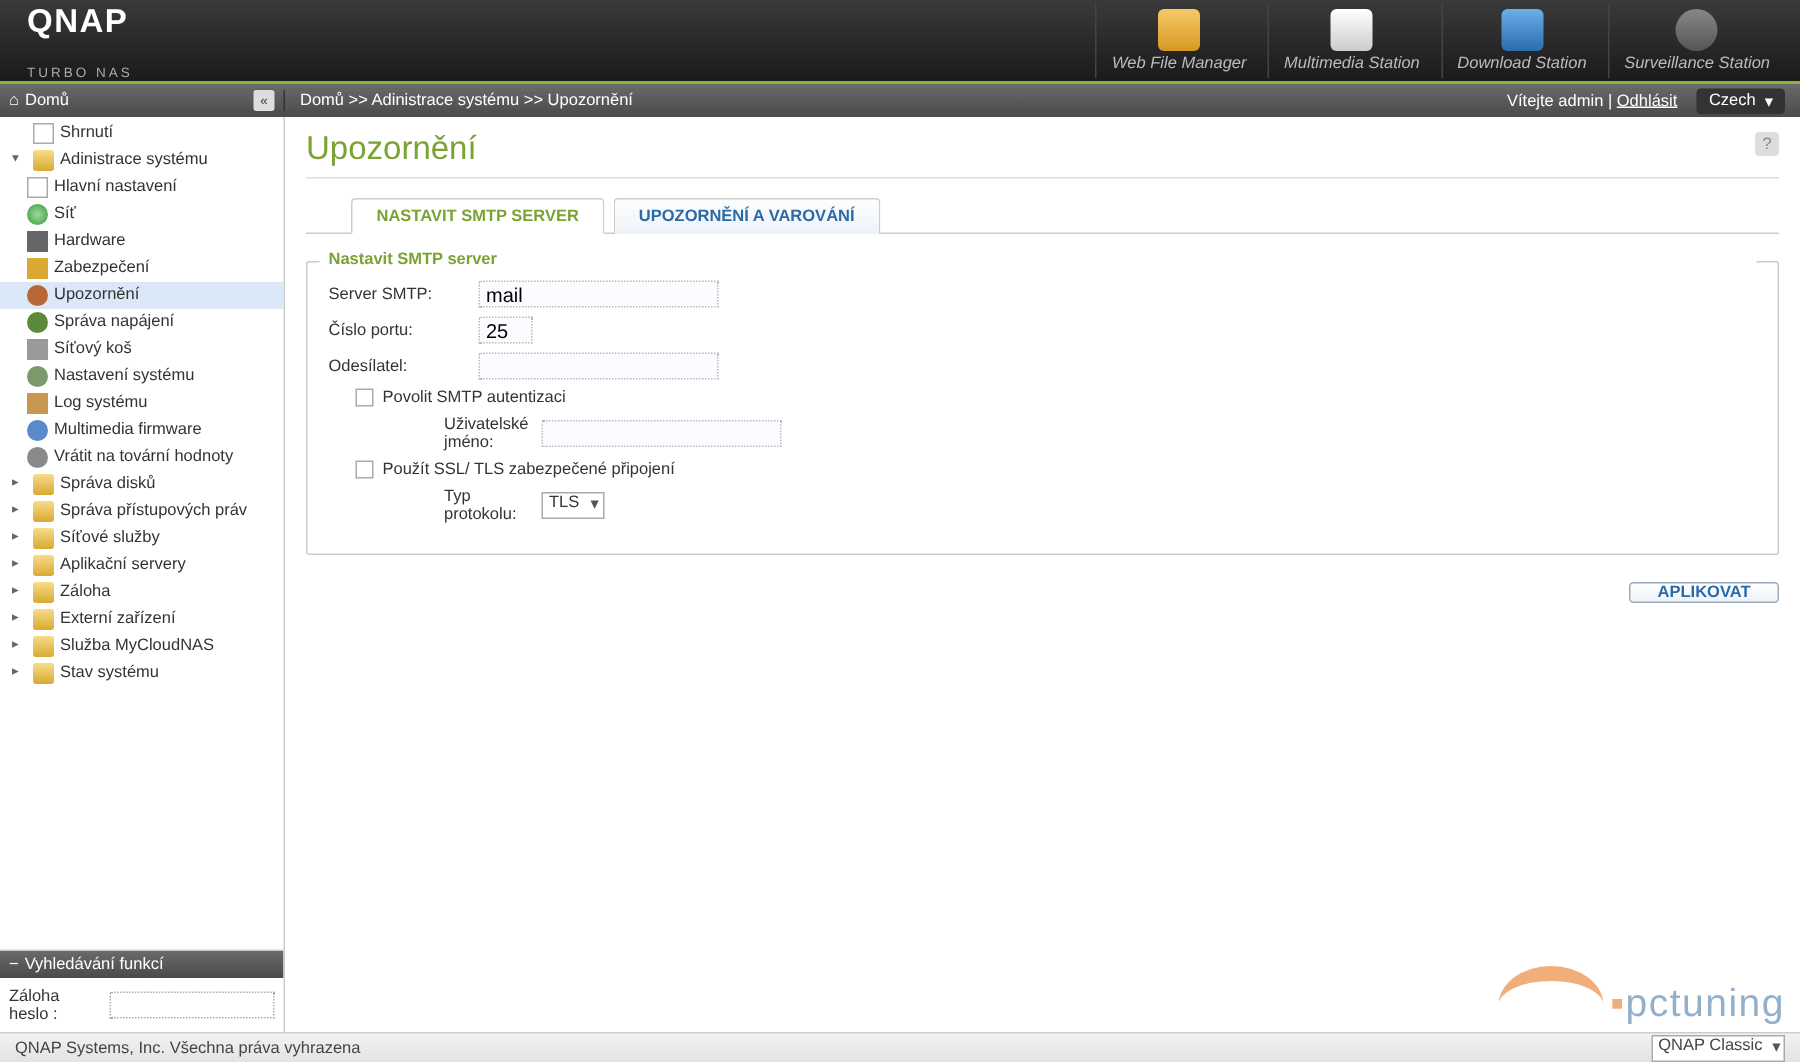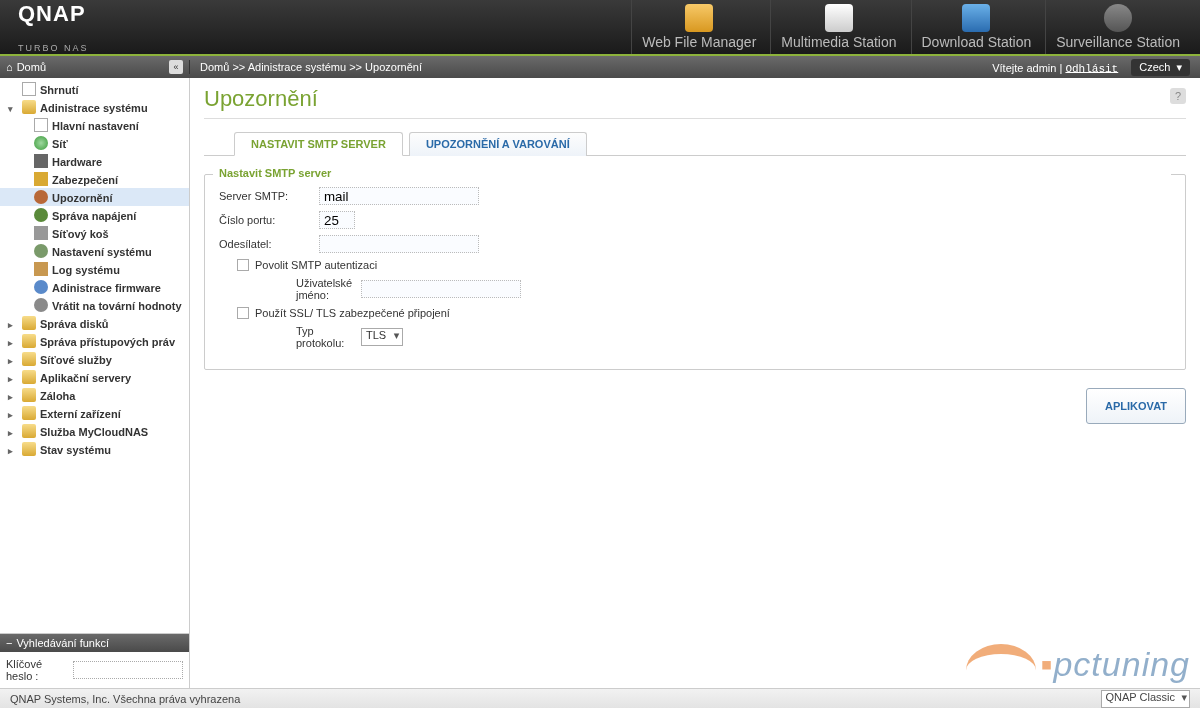--- a/index.html
+++ b/index.html
@@ -13,24 +13,25 @@
   padding: 0 10px;
   border-bottom: 2px solid #8db33b;
 }
 .logo-area { flex: 1; color: #fff; padding-left: 8px; }
 .logo-text { font-size: 22px; font-weight: bold; letter-spacing: 1px; }
 .logo-sub { font-size: 9px; letter-spacing: 2px; color: #aaa; margin-top: 16px; }
 .header-apps { display: flex; gap: 4px; }
 .app-item {
   text-align: center;
   color: #bbb;
-  font-size: 14px;
+  font-size: 11px;
   padding: 4px 10px;
   border-left: 1px solid #444;
   cursor: pointer;
+  font-style: italic;
 }
 .app-icon { width: 28px; height: 28px; margin: 0 auto 2px; border-radius: 4px; }
 .app-icon.folder { background: linear-gradient(#f7c968, #d89820); }
 .app-icon.media { background: linear-gradient(#fff, #ccc); position: relative; }
 .app-icon.download { background: linear-gradient(#6ab0e8, #2a6cb0); }
 .app-icon.surveil { background: linear-gradient(#888, #555); border-radius: 50%; }
 
 .topbar {
   background: linear-gradient(to bottom, #6a6a6a, #4a4a4a);
   height: 22px;
@@ -68,28 +69,27 @@
   border-right: 1px solid #ccc;
   display: flex;
   flex-direction: column;
   overflow-y: auto;
 }
 .tree { flex: 1; padding: 2px 0; }
 .tree-item {
   padding: 2px 4px 2px 8px;
   cursor: pointer;
   display: flex;
-  align-items: flex-end;
+  align-items: flex-start;
   gap: 4px;
   font-size: 11px;
   color: #333;
-  font-weight: bold;
 }
 .tree-item.selected { background: #dbe8f7; }
-.tree-item.level1 { padding-left: 20px; }
+.tree-item.level1 { padding-left: 4px; }
 .tree-toggle { width: 10px; font-size: 9px; color: #666; }
 .tree-icon { width: 14px; height: 14px; display: inline-block; }
 .tree-icon.folder { background: linear-gradient(#f7dc8a, #d9a933); border-radius: 2px; }
 .tree-icon.page { background: #fff; border: 1px solid #aaa; }
 .tree-icon.net { background: radial-gradient(#9ed89e, #3a9a3a); border-radius: 50%; }
 .tree-icon.hw { background: #666; }
 .tree-icon.lock { background: #d9a933; }
 .tree-icon.bell { background: #b86838; border-radius: 50%; }
 .tree-icon.power { background: #5a8a3a; border-radius: 50%; }
 .tree-icon.trash { background: #999; }
@@ -182,21 +182,21 @@
 }
 .form-select {
   border: 1px solid #aaa; height: 18px; background: #fff;
   padding: 0 16px 0 4px; font-size: 11px; position: relative;
 }
 .form-select::after { content: "▾"; position: absolute; right: 3px; color: #555; }
 
 .apply-btn {
   float: right;
   margin-top: 8px;
-  padding: 11px 18px;
+  padding: 0 18px;
   border: 1px solid #9ab;
   background: linear-gradient(#fff, #eef3f8);
   color: #2a6aa8;
   font-weight: bold;
   font-size: 11px;
   cursor: pointer;
   border-radius: 3px;
 }
 
 .footer {
@@ -222,21 +222,21 @@
   display: flex;
   align-items: flex-end;
   gap: 4px;
 }
 .wm-gauge {
   width: 70px; height: 40px;
   border-top: 10px solid #e87722;
   border-top-left-radius: 80px 60px;
   border-top-right-radius: 80px 60px;
 }
-.wm-text { font-size: 34px; color: #4a7aa8; font-style: italic; letter-spacing: 1px; }
+.wm-text { font-size: 26px; color: #4a7aa8; letter-spacing: 1px; }
 .wm-text .o { color: #e87722; }
 </style>
 </head>
 <body>
 
 <div class="header">
   <div class="logo-area">
     <div class="logo-text">QNAP</div>
     <div class="logo-sub">TURBO NAS</div>
   </div>
@@ -263,21 +263,21 @@
 <div class="topbar">
   <div class="topbar-left">
     <span>⌂</span>
     <span style="flex:1; padding-left:4px;">Domů</span>
     <span class="collapse-btn">«</span>
   </div>
   <div class="breadcrumb">Domů &gt;&gt; Adinistrace systému &gt;&gt; Upozornění</div>
   <div class="user-area">
     <span>Vítejte admin</span>
     <span> | </span>
-    <a href="#" style="color:#fff;font-family:Liberation Mono, monospace;">Odhlásit</a>
+    <a href="#" style="color:#fff;">Odhlásit</a>
     <span class="lang-select">
       <span>Czech</span>
       <span>▾</span>
     </span>
   </div>
 </div>
 
 <div class="main">
 
   <div class="sidebar">
@@ -333,21 +333,21 @@
           <span>Nastavení systému</span>
         </div>
         <div class="tree-item level1">
           <span class="tree-toggle"></span>
           <span class="tree-icon log"></span>
           <span>Log systému</span>
         </div>
         <div class="tree-item level1">
           <span class="tree-toggle"></span>
           <span class="tree-icon update"></span>
-          <span>Adinistrace firmware</span>
+          <span>Multimedia firmware</span>
         </div>
         <div class="tree-item level1">
           <span class="tree-toggle"></span>
           <span class="tree-icon reset"></span>
           <span>Vrátit na tovární hodnoty</span>
         </div>
         <div class="tree-item level0">
           <span class="tree-toggle">▸</span>
           <span class="tree-icon folder"></span>
           <span>Správa disků</span>
@@ -387,21 +387,21 @@
           <span class="tree-icon folder"></span>
           <span>Stav systému</span>
         </div>
       </div>
     <div class="search-panel">
       <div class="search-header">
         <span>−</span>
         <span>Vyhledávání funkcí</span>
       </div>
       <div class="search-body">
-        <span>Klíčové heslo :</span>
+        <span>Záloha heslo :</span>
         <input class="" value="" style="">
       </div>
     </div>
   </div>
 
   <div class="content">
     <div class="help-icon">?</div>
     <h1 class="page-title">Upozornění</h1>
 
     <div class="tabs" id="tabs">

